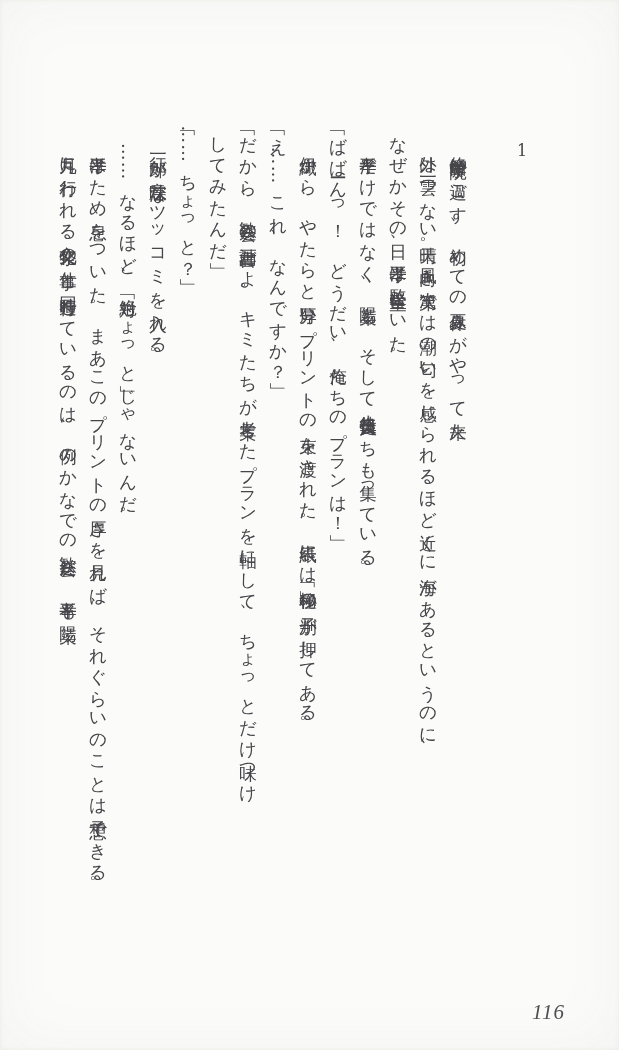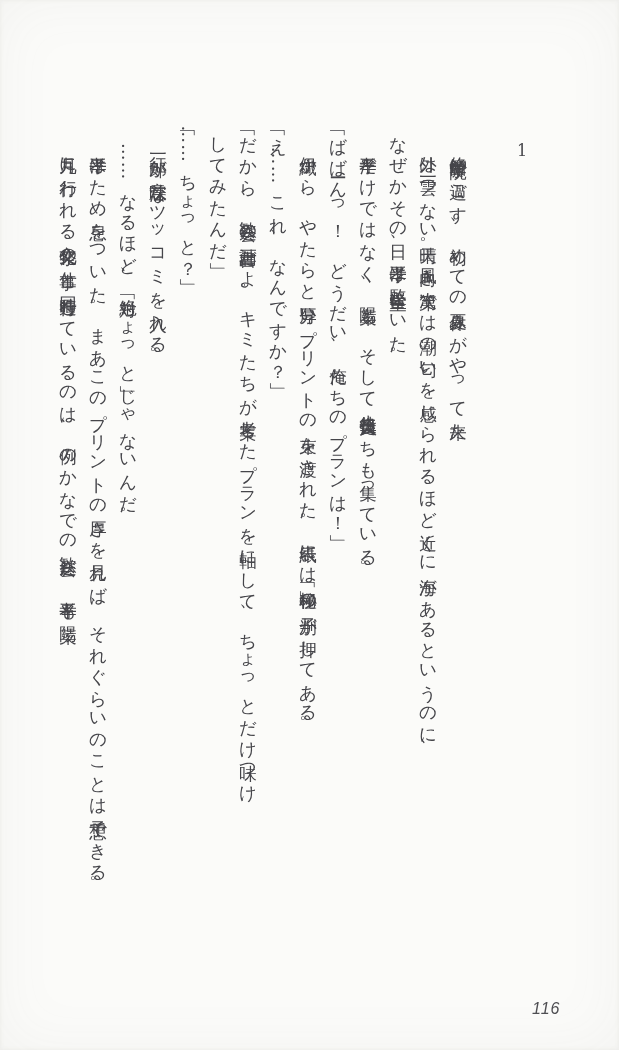--- a/index.html
+++ b/index.html
@@ -37,23 +37,23 @@
     color: var(--ink, #45454a);
   }
   .text-line {
     margin: 0;
     white-space: pre;
   }
   .page-number {
     position: absolute;
     top: 1000px;
     left: 532px;
-    font-family: Liberation Sans, sans-serif;
+    font-family: Liberation Serif, serif;
     font-style: italic;
-    font-size: 16px;
+    font-size: 21px;
     letter-spacing: 1px;
     color: var(--ink-light, #4e4e52);
   }
 </style>
 </head>
 <body>
 
 <div class="page">
 
   <div class="chapter-number">1</div>

